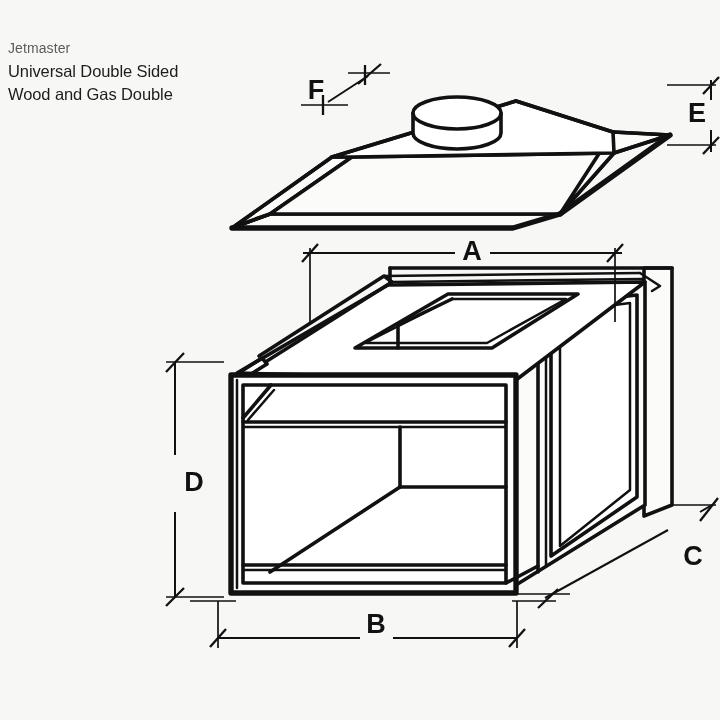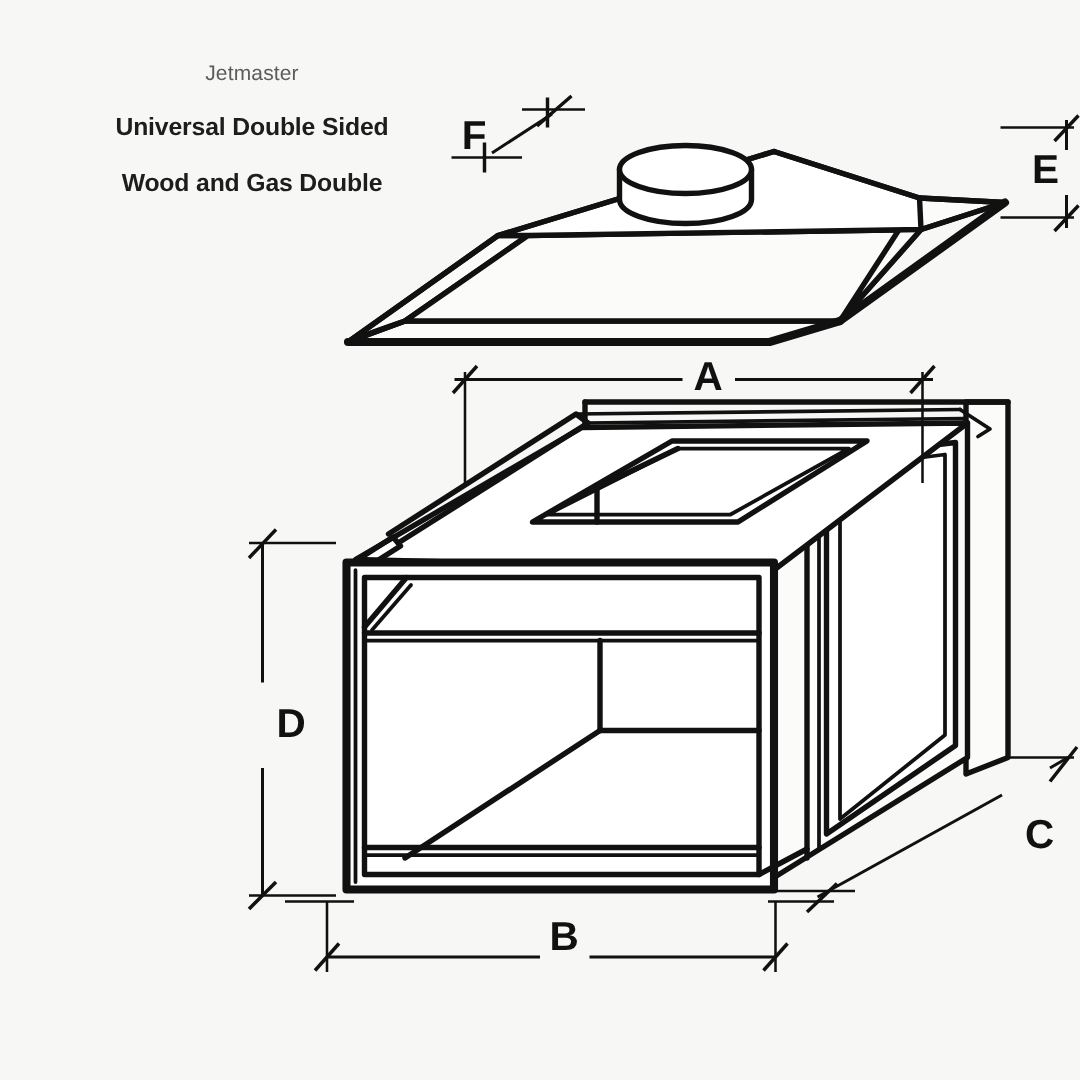--- a/index.html
+++ b/index.html
@@ -4,29 +4,29 @@
 <style>
   html,body{margin:0;padding:0;}
   body{
     width:720px;height:720px;
     background:#f7f7f5;
     font-family:"Liberation Sans", sans-serif;
     overflow:hidden;
   }
   #stage{position:relative;width:720px;height:720px;}
   .titleblock{
-    position:absolute;left:8px;top:38px;width:320px;text-align:center;
+    position:absolute;left:8px;top:38px;width:320px;
   }
   .brand{
     font-size:14px;color:#5c5c5c;font-weight:400;line-height:1.5;
     letter-spacing:.1px;
   }
   .prodname{
-    font-size:16.5px;color:#1d1d1d;font-weight:700;line-height:1.28;
-    letter-spacing:-.1px;margin-top:16px;
+    font-size:16.5px;color:#1d1d1d;font-weight:400;line-height:1.28;
+    letter-spacing:-.1px;margin-top:2px;
   }
   svg{position:absolute;left:0;top:0;display:block;}
   .ln{fill:none;stroke:#111111;stroke-linecap:round;stroke-linejoin:round;}
   .face{fill:#fbfbfa;stroke:#111111;stroke-linejoin:round;stroke-linecap:round;}
   .face-w{fill:#ffffff;stroke:#111111;stroke-linejoin:round;stroke-linecap:round;}
   .hv{stroke-width:5.4;}
   .hm{stroke-width:3.6;}
   .hs{stroke-width:2.5;}
   .dim{fill:none;stroke:#111111;stroke-width:2.0;stroke-linecap:butt;}
   .dimthin{fill:none;stroke:#111111;stroke-width:1.7;stroke-linecap:butt;}

